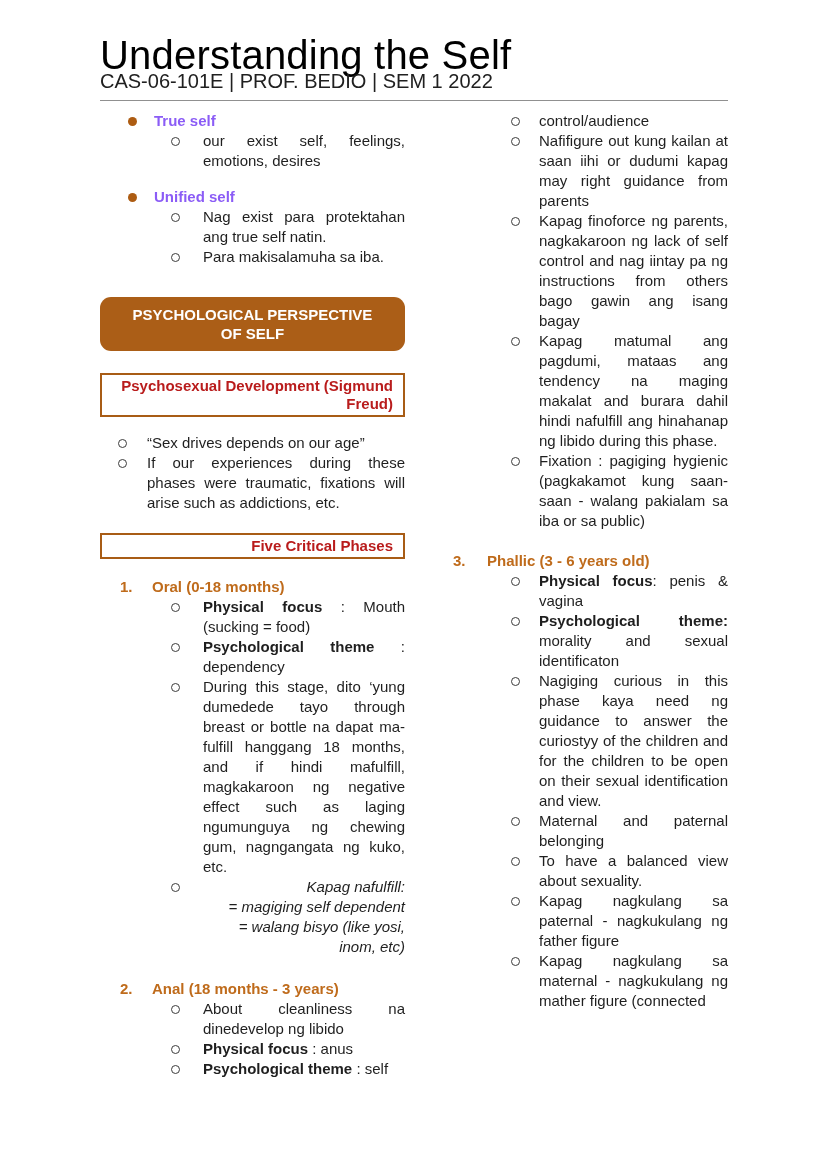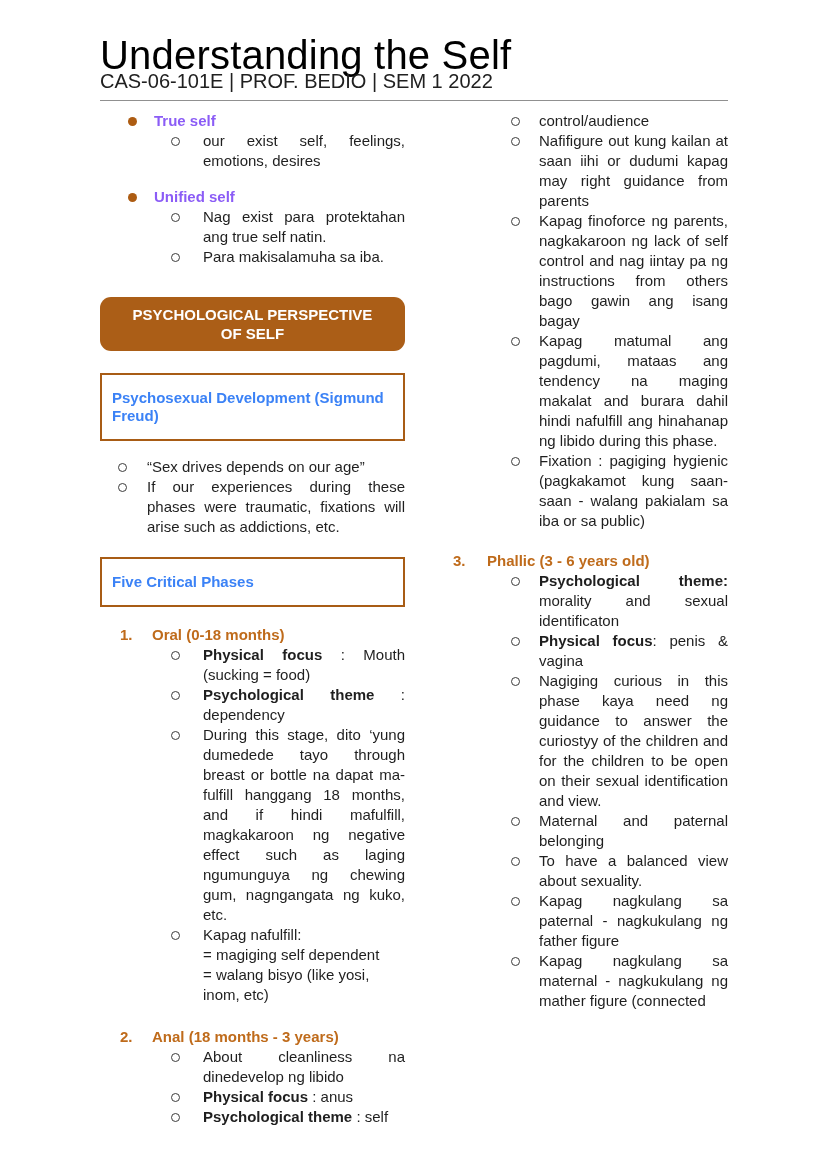--- a/index.html
+++ b/index.html
@@ -27,28 +27,28 @@
   .intro .ring{margin-right:20px;}
   .numrow .num{flex:none;font-weight:bold;color:#bf6b1b;}
   .col-left .numrow{margin-left:20px;}
   .col-left .numrow .num{width:32px;}
   .col-right .numrow{margin-left:8px;}
   .col-right .numrow .num{width:34px;}
   .numtitle{font-weight:bold;color:#bf6b1b;}
   .r-sub{margin-left:66px;}
   .r-sub .ring{margin-right:19px;}
   .jtext{display:block;flex:1;text-align:justify;}
-  .preline{white-space:pre-line;text-align:left;}
+  .preline{white-space:pre-line;text-align:right;font-style:italic;}
   .banner{
     background:#ab5e17;color:#ffffff;font-weight:bold;text-align:center;
     line-height:19px;padding:8px 28px;margin-top:30px;border-radius:11px;
   }
   .obox{
-    border:2px solid #a85c15;color:#3b82f6;font-weight:bold;text-align:left;
-    line-height:18px;padding:14px 10px;
+    border:2px solid #a85c15;color:#b91c1c;font-weight:bold;text-align:right;
+    line-height:18px;padding:2px 10px;
   }
   .psybox{margin-top:22px;}
   .fivebox{margin-top:20px;}
   .mt16{margin-top:16px;}
   .mt18{margin-top:18px;}
   .mt20{margin-top:20px;}
   .mt22{margin-top:22px;}
   b{font-weight:bold;}
 </style>
 </head>
@@ -167,25 +167,25 @@
         <span class="ring"></span>
         <span class="jtext">Fixation : pagiging hygienic (pagkakamot kung saan-saan - walang pakialam sa iba or sa public)</span>
       </div>
 
       <div class="row numrow mt20">
         <span class="num">3.</span>
         <span class="numtitle">Phallic (3 - 6 years old)</span>
       </div>
       <div class="row r-sub">
         <span class="ring"></span>
+        <span class="jtext"><b>Physical focus</b><span>: penis &amp; vagina</span></span>
+      </div>
+      <div class="row r-sub">
+        <span class="ring"></span>
         <span class="jtext"><b>Psychological theme:</b><span> morality and sexual identificaton</span></span>
-      </div>
-      <div class="row r-sub">
-        <span class="ring"></span>
-        <span class="jtext"><b>Physical focus</b><span>: penis &amp; vagina</span></span>
       </div>
       <div class="row r-sub">
         <span class="ring"></span>
         <span class="jtext">Nagiging curious in this phase kaya need ng guidance to answer the curiostyy of the children and for the children to be open on their sexual identification and view.</span>
       </div>
       <div class="row r-sub">
         <span class="ring"></span>
         <span class="jtext">Maternal and paternal belonging</span>
       </div>
       <div class="row r-sub">

